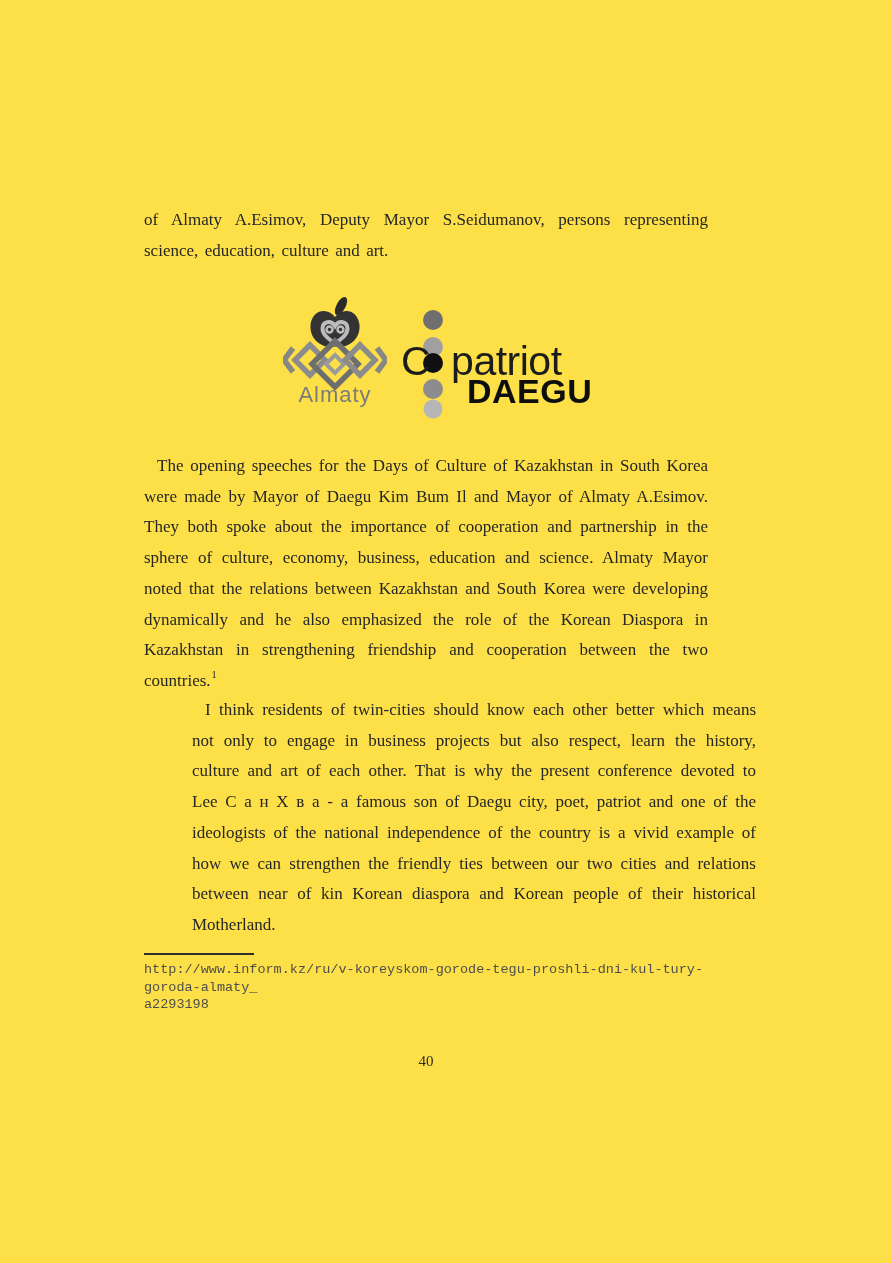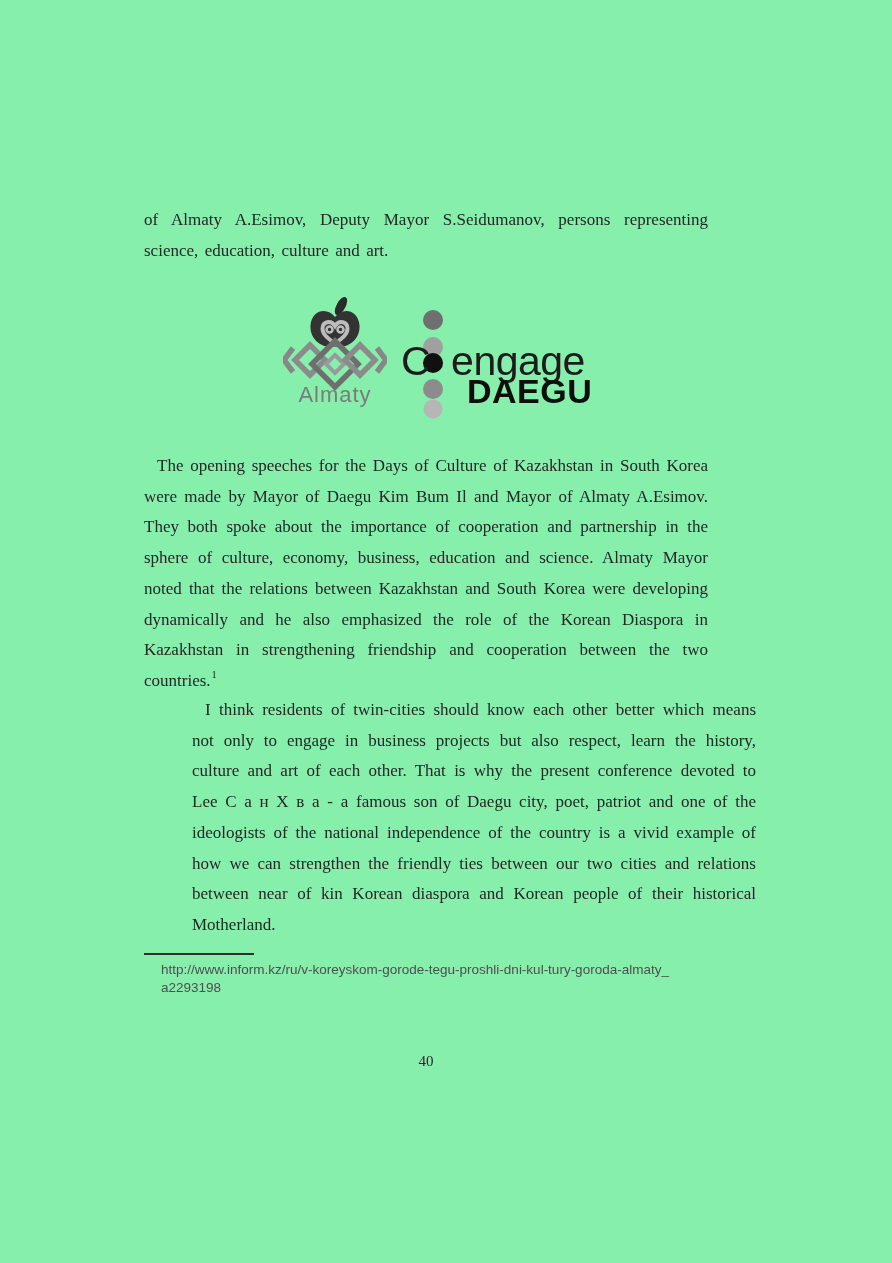--- a/index.html
+++ b/index.html
@@ -1,20 +1,20 @@
 <!DOCTYPE html>
 <html><head>
 <meta charset="utf-8">
 <style>
   html,body{margin:0;padding:0;background:#e9e9e9;}
   .page{
     position:relative;
     width:892px;height:1263px;
     margin:0 auto;
-    background:#86efac;
+    background:#fde047;
     overflow:hidden;
     font-family:"Liberation Serif","DejaVu Serif",serif;
   }
   
   .body-text{
     position:absolute;
     left:144px;width:564px;
     margin:0;
     font-size:17px;
     line-height:30.7px;
@@ -69,21 +69,21 @@
     width:110px;height:0;
     border-top:2px solid #2e2e2e;
   }
   .footnote{
     position:absolute;left:144px;top:961px;width:564px;
     font-family:"Liberation Sans","DejaVu Sans",sans-serif;
     font-size:13.5px;
     line-height:17.5px;
     color:#4e4e4e;
   }
-  .fn-url{margin-left:17px;word-break:break-all;}
+  .fn-url{word-break:break-all;font-family:Liberation Mono, monospace;}
   
   .page-number{
     position:absolute;left:144px;top:1053px;width:564px;
     text-align:center;
     font-size:15px;
     color:#2a2a2a;
   }
 </style>
 </head>
 <body>
@@ -123,21 +123,21 @@
 
     <div class="daegu-logo">
       <svg class="daegu-circles" width="26" height="122" viewBox="0 0 26 122">
         <circle cx="13" cy="20" r="10" fill="#6f6f6f"></circle>
         <circle cx="13" cy="47" r="10" fill="#a0a0a0"></circle>
         <circle cx="13" cy="63" r="10" fill="#101010"></circle>
         <circle cx="13" cy="89" r="10" fill="#8c8c8c"></circle>
         <circle cx="13" cy="109" r="9.5" fill="#b6b6b6"></circle>
       </svg>
       <div class="colorful-word">
-        <span class="c-char">C</span><span>engage</span>
+        <span class="c-char">C</span><span>patriot</span>
       </div>
       <div class="daegu-word">DAEGU</div>
     </div>
   </div>
 
   <p class="body-text indent p2">
     <span>The opening speeches for the Days of Culture of Kazakhstan in South Korea were made by Mayor of Daegu Kim Bum Il and Mayor of Almaty A.Esimov. They both spoke about the importance of cooperation and partnership in the sphere of culture, economy, business, education and science. Almaty Mayor noted that the relations between Kazakhstan and South Korea were developing dynamically and he also emphasized the role of the Korean Diaspora in Kazakhstan in strengthening friendship and cooperation between the two countries.</span><sup class="fn-ref">1</sup>
   </p>
 
   <p class="body-text indent p3">

